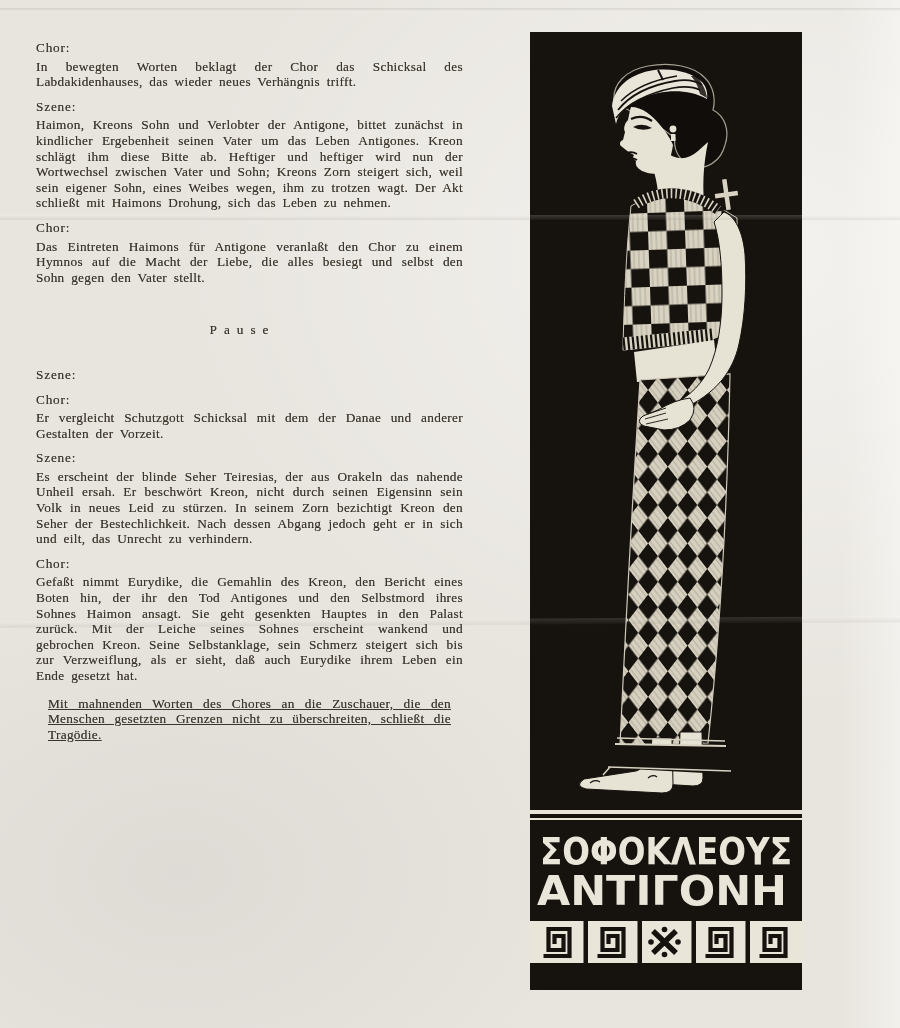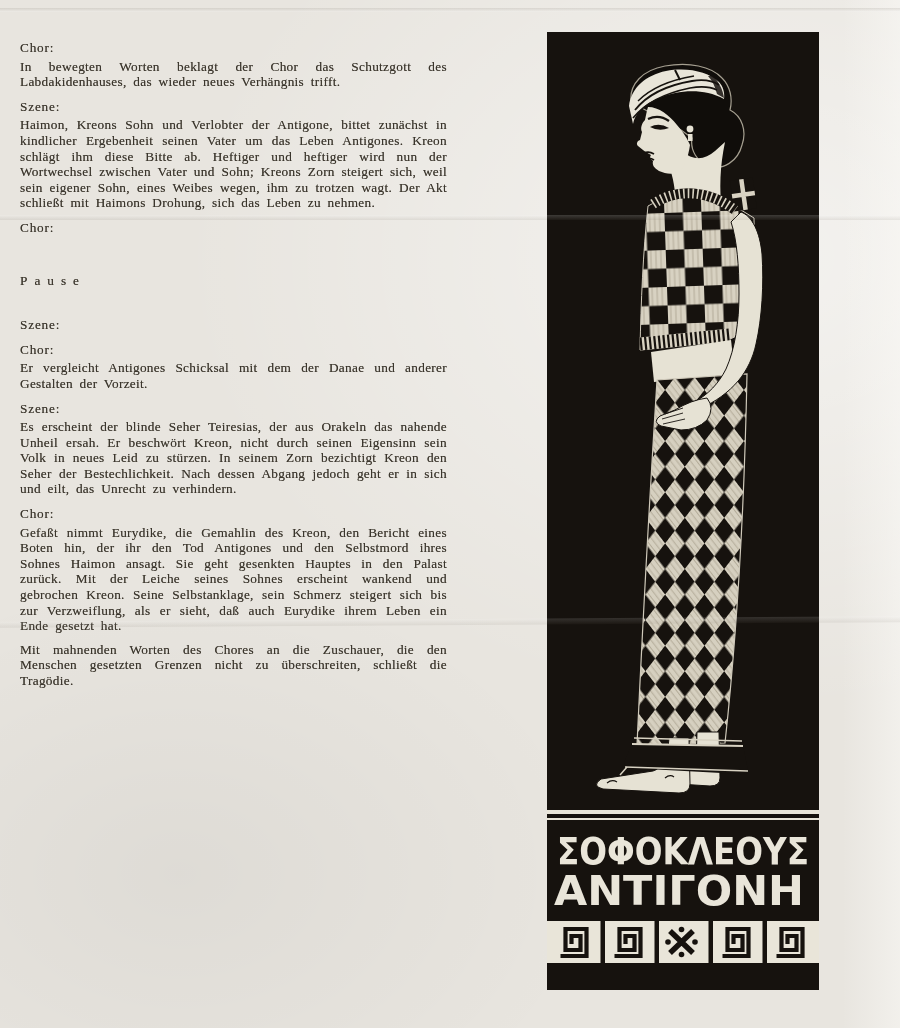--- a/index.html
+++ b/index.html
@@ -15,65 +15,66 @@
   .c-top{top:8px;height:4px;
      background:linear-gradient(to bottom, rgba(96,88,76,0.14), rgba(255,255,255,0.22));}
   .c-mid{top:215px;height:5px;
      background:linear-gradient(to bottom, rgba(255,255,255,0.17), rgba(96,88,76,0.11));}
   .c-low{top:619px;height:6px;transform:rotate(-0.35deg);
      background:linear-gradient(to bottom, rgba(255,255,255,0.13), rgba(96,88,76,0.09));}
   .shade-right{position:absolute;top:0;right:0;width:58px;height:100%;z-index:25;
      background:linear-gradient(to right, rgba(255,255,255,0), rgba(250,249,246,0.55));
      pointer-events:none;}
   
-  .text-col{position:absolute;left:20px;top:26px;width:427px;
+  .text-col{position:absolute;left:36px;top:26px;width:427px;
      color:#3b362d;font-size:13.3px;line-height:15.6px;
      text-align:justify;letter-spacing:0.3px;word-spacing:3px;
      hyphens:auto;-webkit-hyphens:auto;
      text-shadow:0 0 0.6px rgba(64,58,48,0.65);}
   .sec-label{display:block;margin:9px 0 3px;letter-spacing:0.8px;text-align:left;}
   .block:first-child .sec-label{margin-top:14px;}
   .sec-text{margin:0 0 8px;}
-  .closing{margin:0;}
-  .pause{display:block;letter-spacing:7px;word-spacing:0;
+  .closing{margin:12px;text-decoration:underline;}
+  .pause{display:block;text-align:center;letter-spacing:7px;word-spacing:0;
      margin:37px 14px 29px 0;}
   
-  .poster{position:absolute;left:547px;top:32px;width:272px;height:958px;z-index:10;}
+  .poster{position:absolute;left:530px;top:32px;width:272px;height:958px;z-index:10;}
   .poster svg{display:block;}
 </style>
 </head>
 <body>
 
 <div class="page">
 
   <main class="text-col">
 
     <section class="block">
       <span class="sec-label">Chor:</span>
-      <p class="sec-text">In bewegten Worten beklagt der Chor das Schutzgott des Labdakidenhauses, das wieder neues Verhängnis trifft.</p>
+      <p class="sec-text">In bewegten Worten beklagt der Chor das Schicksal des Labdakidenhauses, das wieder neues Verhängnis trifft.</p>
     </section>
 
     <section class="block">
       <span class="sec-label">Szene:</span>
       <p class="sec-text">Haimon, Kreons Sohn und Verlobter der Antigone, bittet zunächst in kindlicher Ergebenheit seinen Vater um das Leben Antigones. Kreon schlägt ihm diese Bitte ab. Heftiger und heftiger wird nun der Wortwechsel zwischen Vater und Sohn; Kreons Zorn steigert sich, weil sein eigener Sohn, eines Weibes wegen, ihm zu trotzen wagt. Der Akt schließt mit Haimons Drohung, sich das Leben zu nehmen.</p>
     </section>
 
     <section class="block">
       <span class="sec-label">Chor:</span>
+      <p class="sec-text">Das Eintreten Haimons für Antigone veranlaßt den Chor zu einem Hymnos auf die Macht der Liebe, die alles besiegt und selbst den Sohn gegen den Vater stellt.</p>
     </section>
 
     <div class="pause">Pause</div>
 
     <section class="block">
       <span class="sec-label">Szene:</span>
     </section>
 
     <section class="block">
       <span class="sec-label">Chor:</span>
-      <p class="sec-text">Er vergleicht Antigones Schicksal mit dem der Danae und anderer Gestalten der Vorzeit.</p>
+      <p class="sec-text">Er vergleicht Schutzgott Schicksal mit dem der Danae und anderer Gestalten der Vorzeit.</p>
     </section>
 
     <section class="block">
       <span class="sec-label">Szene:</span>
       <p class="sec-text">Es erscheint der blinde Seher Teiresias, der aus Orakeln das nahende Unheil ersah. Er beschwört Kreon, nicht durch seinen Eigensinn sein Volk in neues Leid zu stürzen. In seinem Zorn bezichtigt Kreon den Seher der Bestechlichkeit. Nach dessen Abgang jedoch geht er in sich und eilt, das Unrecht zu verhindern.</p>
     </section>
 
     <section class="block">
       <span class="sec-label">Chor:</span>
     </section>

